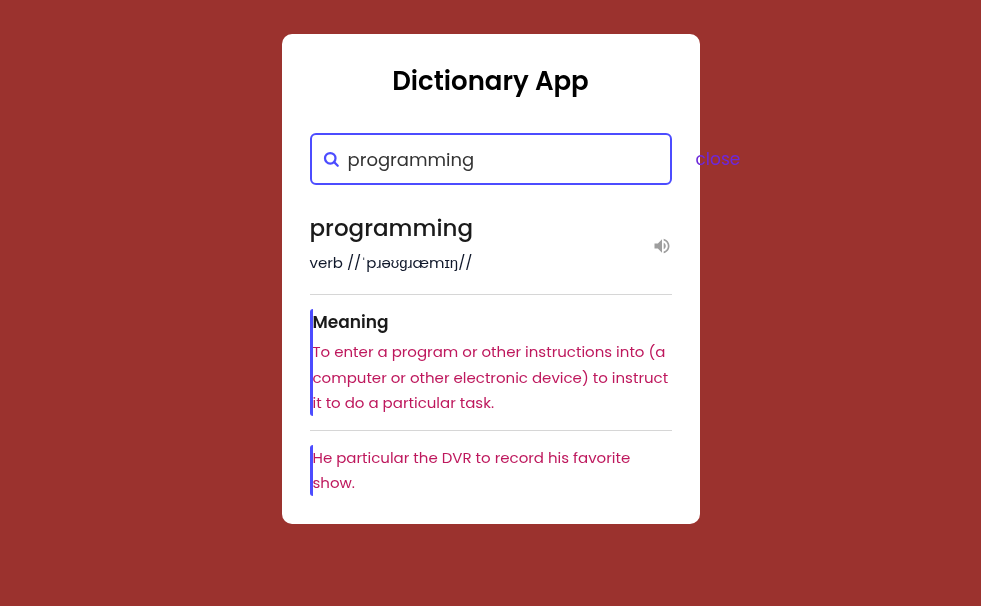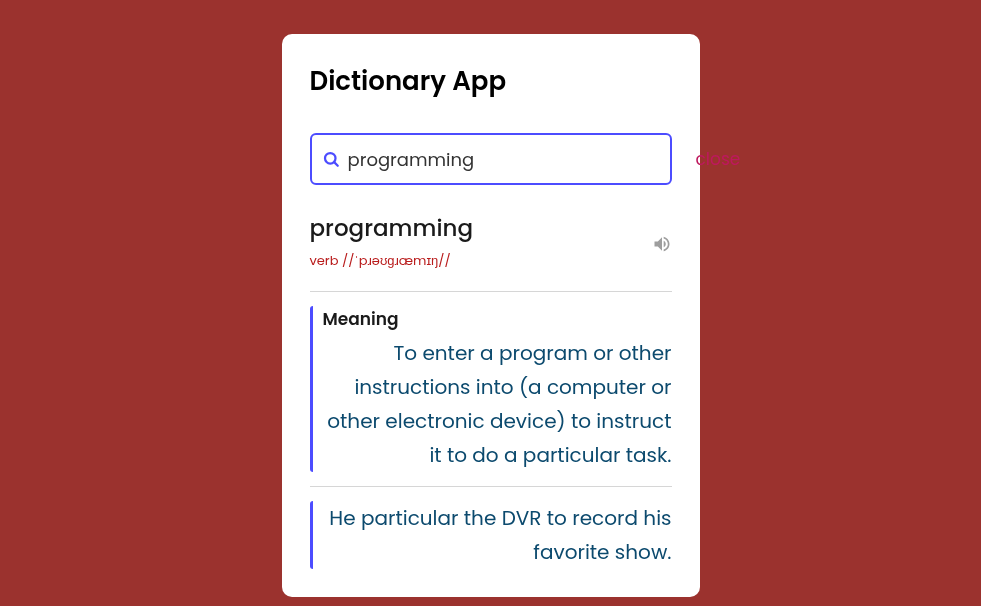--- a/index.html
+++ b/index.html
@@ -19,20 +19,21 @@
     }
     .card {
       width: 418px;
       background: #fff;
       border-radius: 10px;
       padding: 28px 28px 28px 28px;
     }
     .title {
       font-size: 26px;
       font-weight: 600;
+      text-align: center;
       color: #000;
       margin-bottom: 32px;
     }
     .search-wrap {
       position: relative;
       border: 2px solid #4c4cff;
       border-radius: 6px;
       height: 52px;
       display: flex;
       align-items: center;
@@ -50,41 +51,41 @@
       border: none;
       outline: none;
       font-size: 18px;
       font-family: inherit;
       color: #333;
       padding-left: 8px;
       background: transparent;
     }
     .close-link {
       font-size: 17px;
-      color: #be185d;
+      color: #6d28d9;
       cursor: pointer;
       padding-right: 4px;
     }
     .word-row {
       display: flex;
       justify-content: space-between;
       align-items: center;
     }
     .word-block {
       display: flex;
       flex-direction: column;
     }
     .word {
       font-size: 23px;
       font-weight: 500;
       color: #1a1a1a;
     }
     .phonetic {
-      font-size: 13px;
-      color: #b91c1c;
+      font-size: 15px;
+      color: #0f172a;
       margin-top: 6px;
     }
     .speaker-icon {
       color: #9e9e9e;
       cursor: pointer;
       display: flex;
       align-items: center;
       margin-top: 6px;
     }
     .divider {
@@ -92,34 +93,32 @@
       border-top: 1px solid #d6d6d6;
       margin: 20px 0 14px 0;
     }
     .divider2 {
       border: none;
       border-top: 1px solid #d6d6d6;
       margin: 14px 0 14px 0;
     }
     .section {
       border-left: 3px solid #4c4cff;
-      padding-left: 10px;
       border-radius: 3px 0 0 3px;
     }
     .section-title {
       font-size: 17px;
       font-weight: 600;
       color: #1a1a1a;
       margin-bottom: 4px;
     }
     .section-text {
-      font-size: 20px;
+      font-size: 15px;
       line-height: 1.7;
-      color: #0c4a6e;
-      text-align: right;
+      color: #be185d;
     }
   </style>
 </head>
 <body>
 
 <div class="card">
   <h1 class="title">Dictionary App</h1>
 
   <div class="search-wrap">
     <span class="search-icon">

